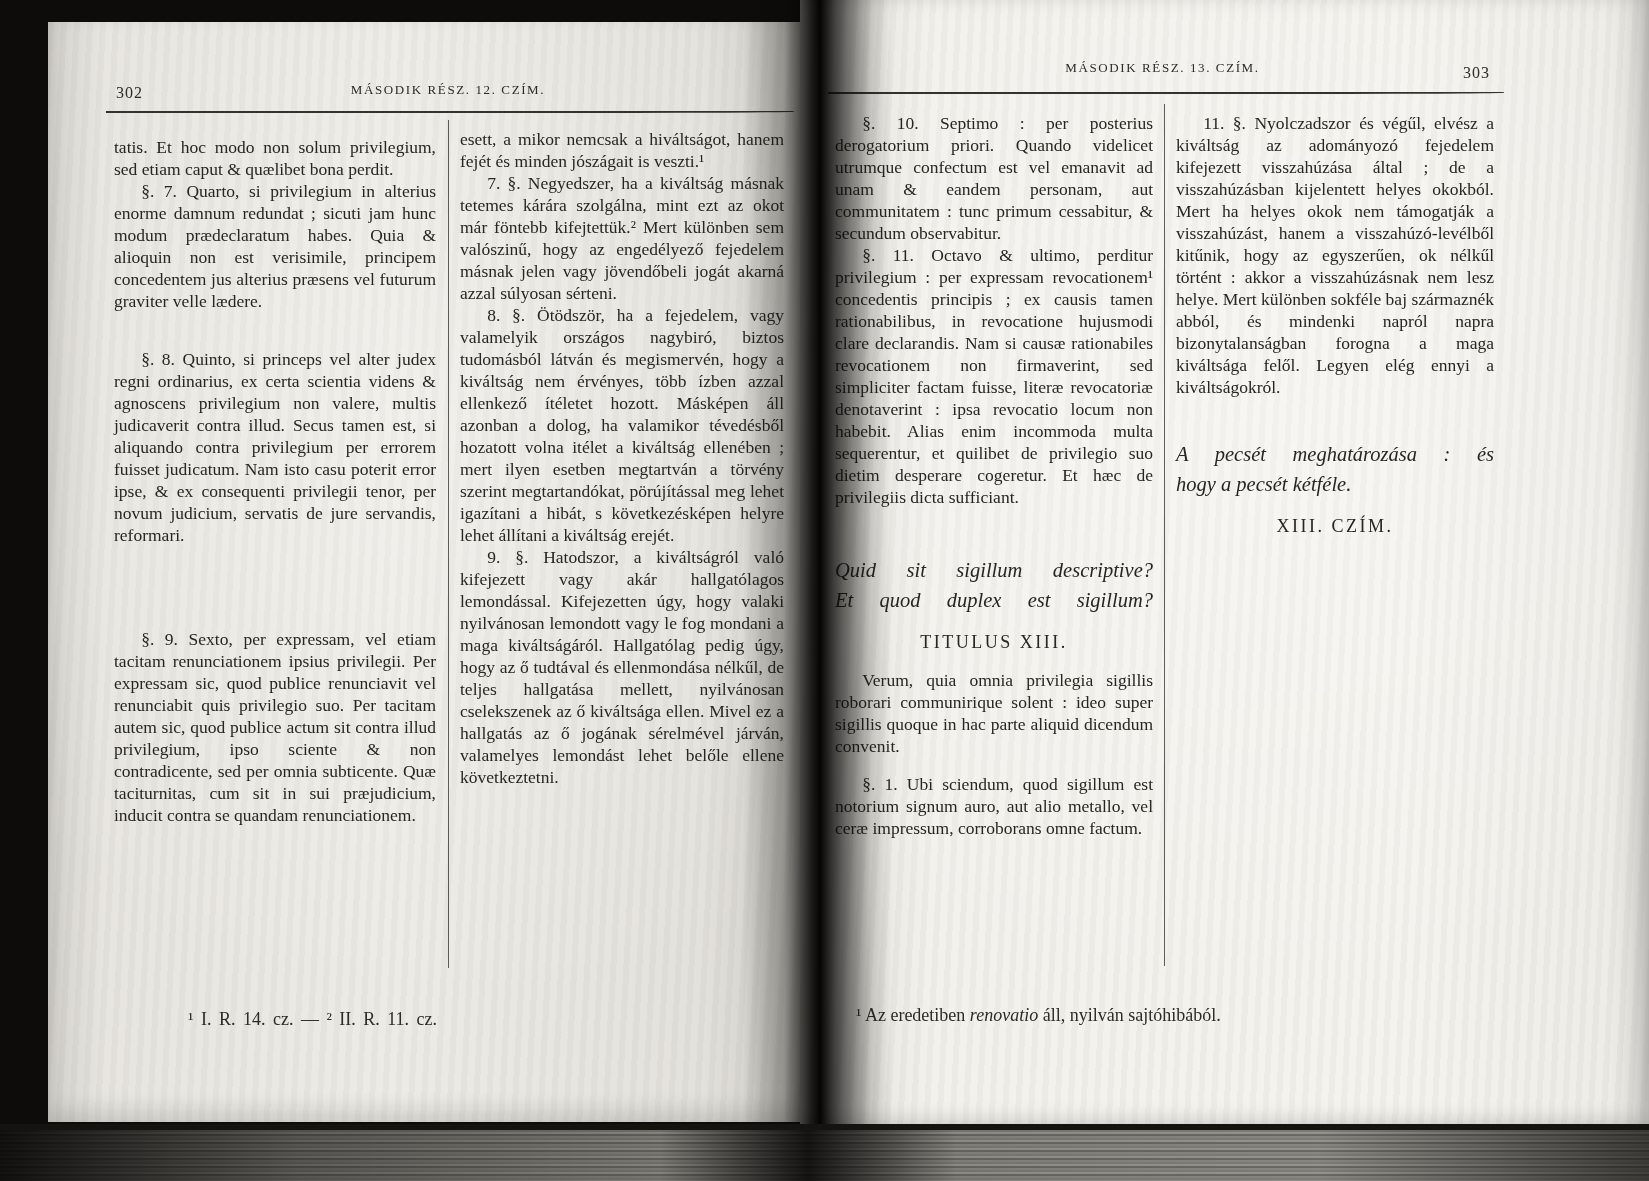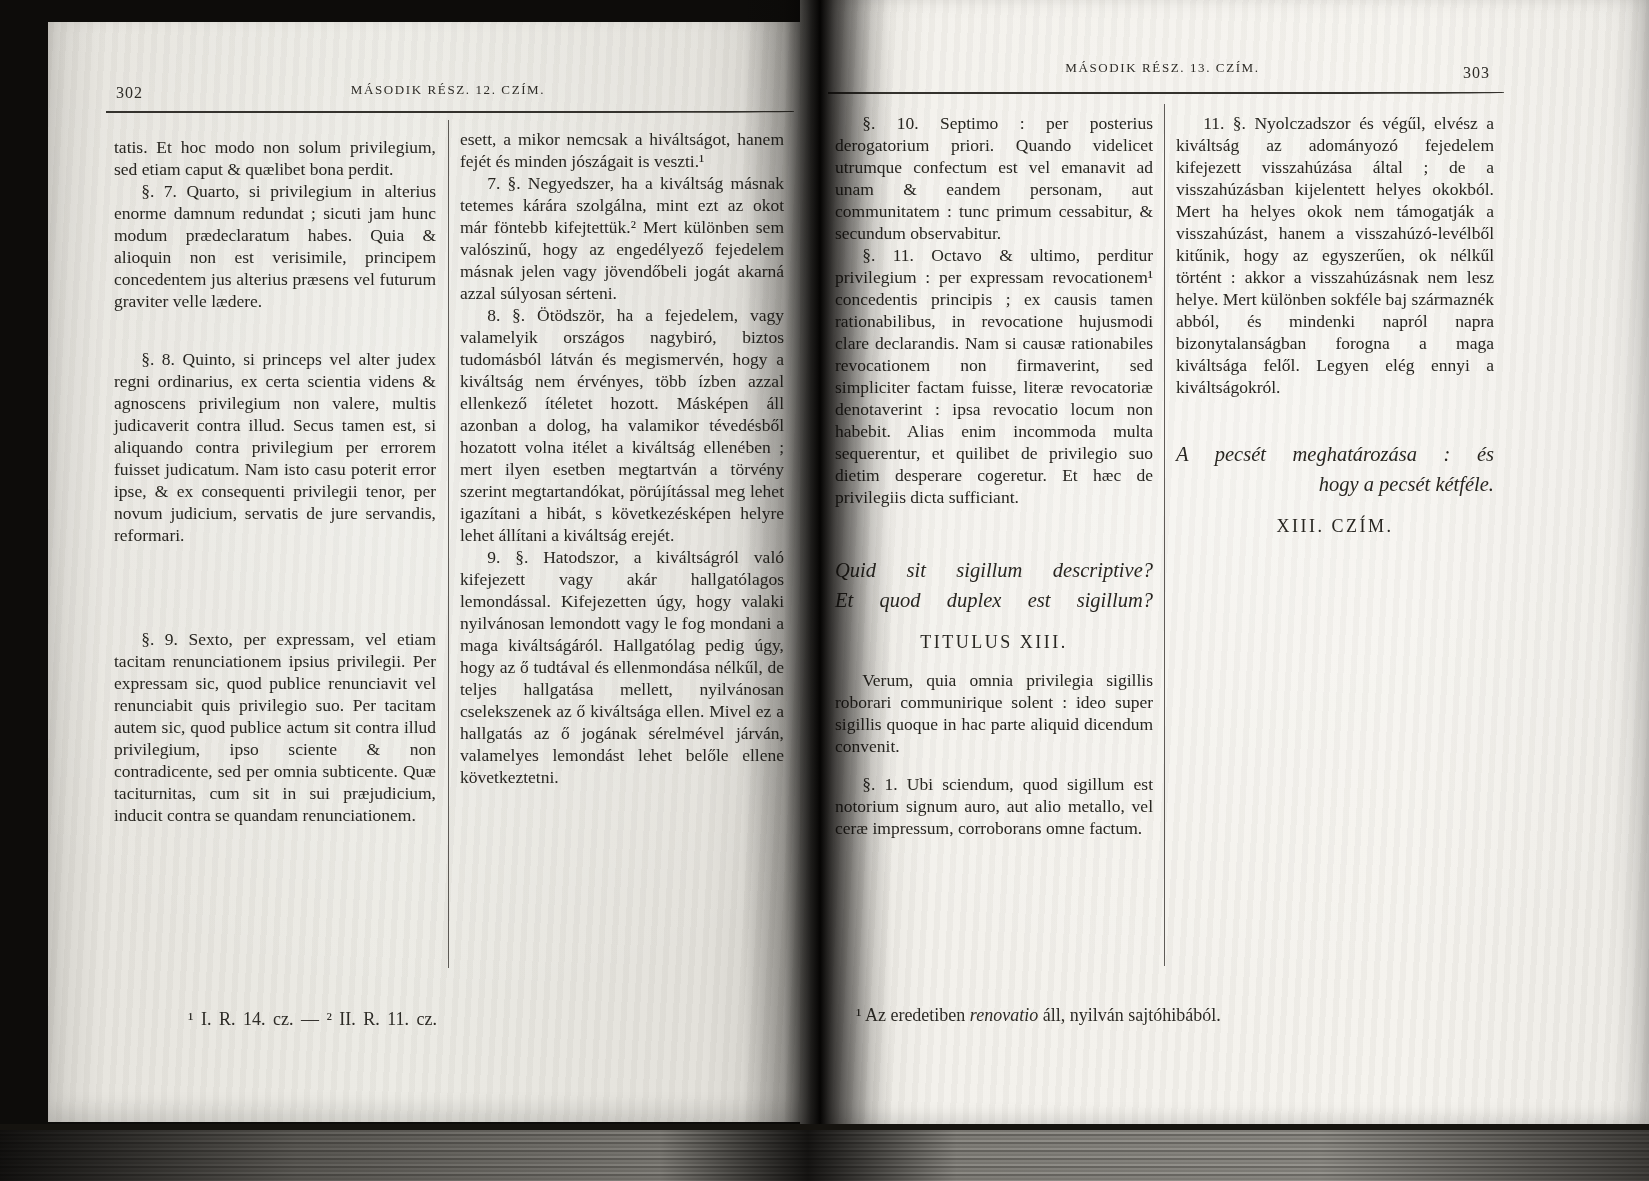--- a/index.html
+++ b/index.html
@@ -35,21 +35,21 @@
       color:#2d2b26; white-space:nowrap; }
   .head-rule { position:absolute; height:2px; background:#34322d; border-radius:0 0 60%/100% 60%; }
   .col-rule { position:absolute; width:1px; background:rgba(45,42,38,0.75); }
 
   .col { position:absolute; text-align:justify; font-size:17.5px; line-height:22px; }
   .para { margin:0; text-indent:1.55em; }
   .para.noindent { text-indent:0; }
   .gap { width:100%; }
   .h-italic { font-style:italic; font-size:20.5px; line-height:27px; margin:3px 0; }
   .h-italic.just { text-align:justify; text-align-last:justify; }
-  .h-italic.center { text-align:right; }
+  .h-italic.center { text-align:left; }
   .h-caps { text-align:center; font-size:18px; letter-spacing:2.5px; margin:17px 0 16px; }
 
   .footnote { position:absolute; font-size:18px; line-height:18px; color:#2d2b26; }
   .footnote .it { font-style:italic; }
 
   
   .pn-left { left:68px; top:62px; }
   .rh-left { left:90px; right:60px; top:60px; }
   .hr-left { left:58px; right:24px; top:89px; }
   .cr-left { left:400px; top:98px; height:848px; }

